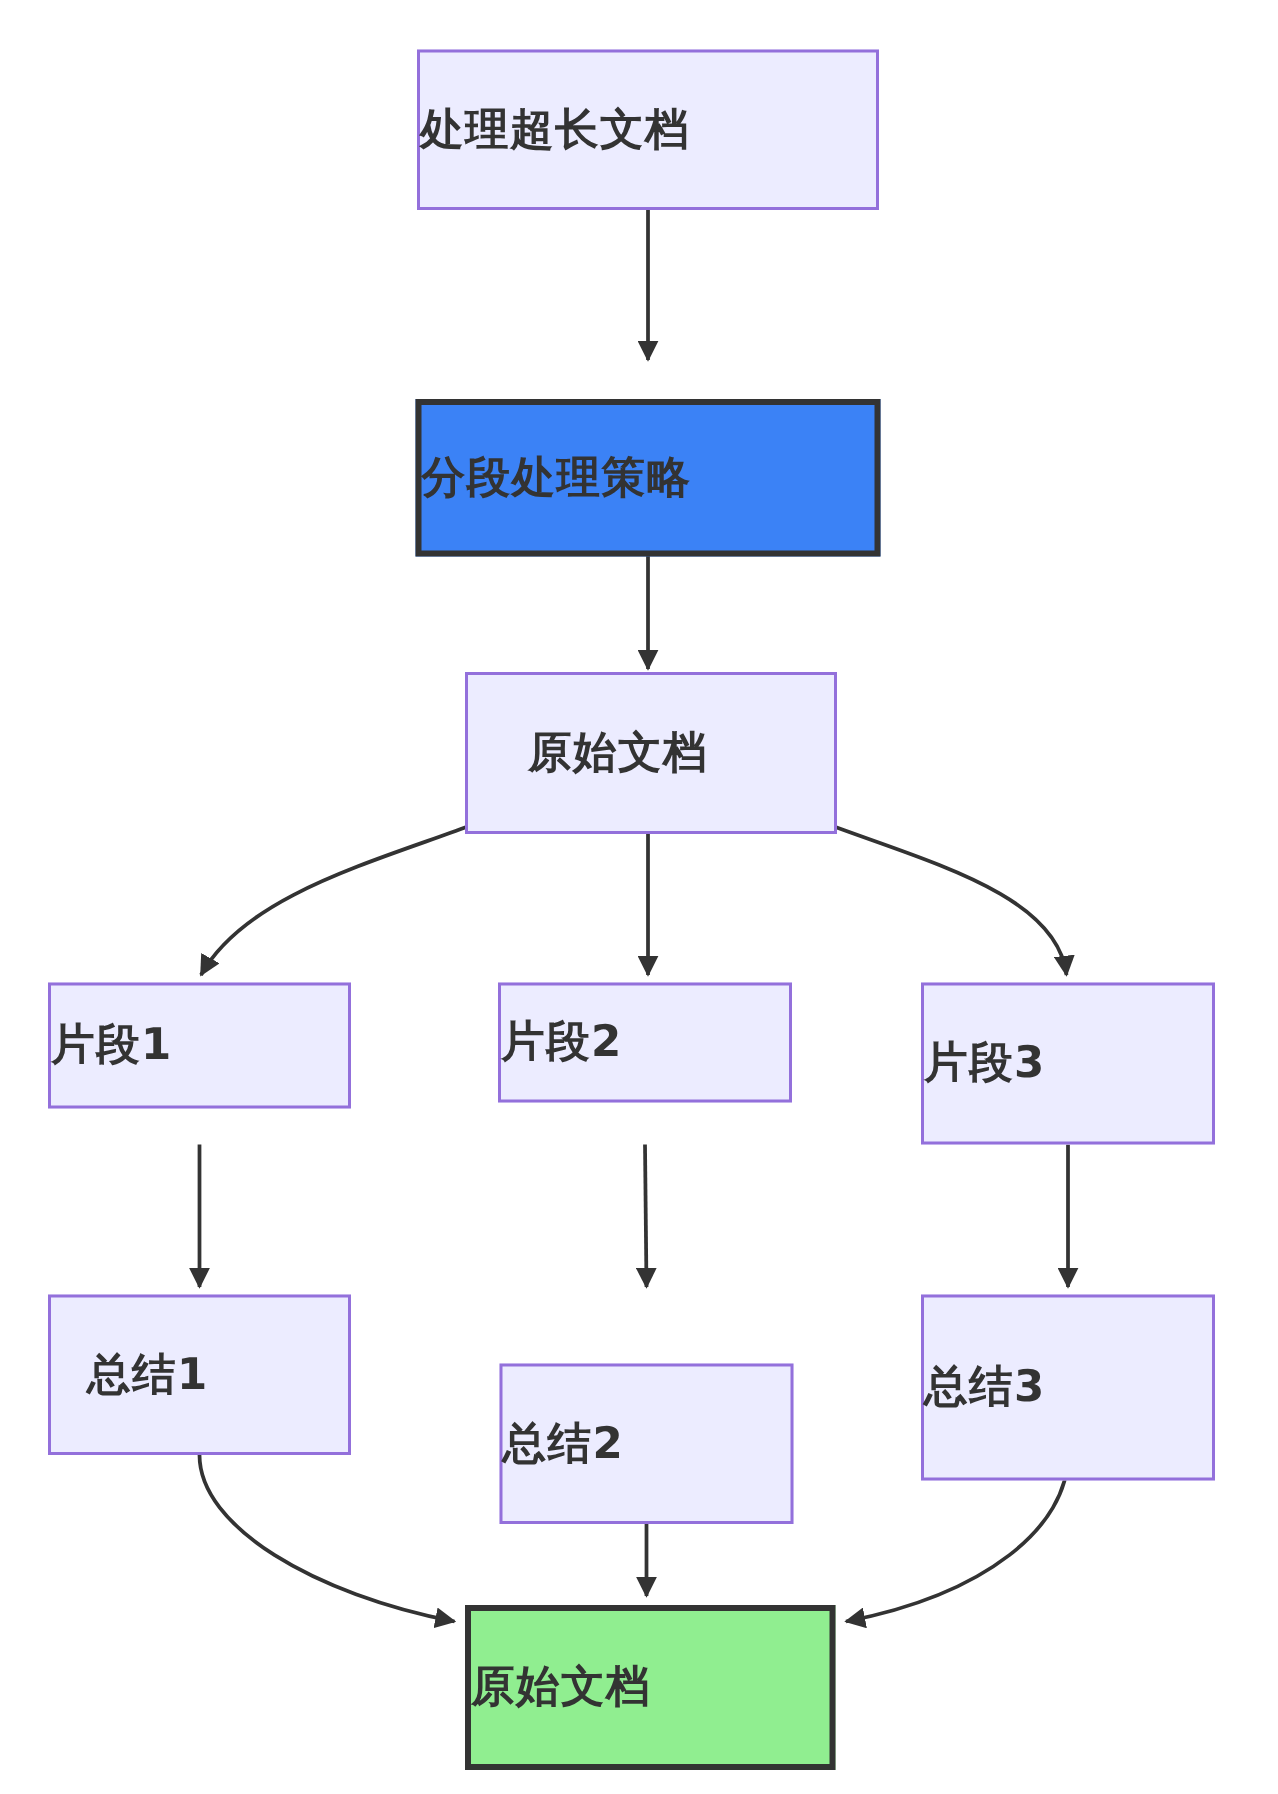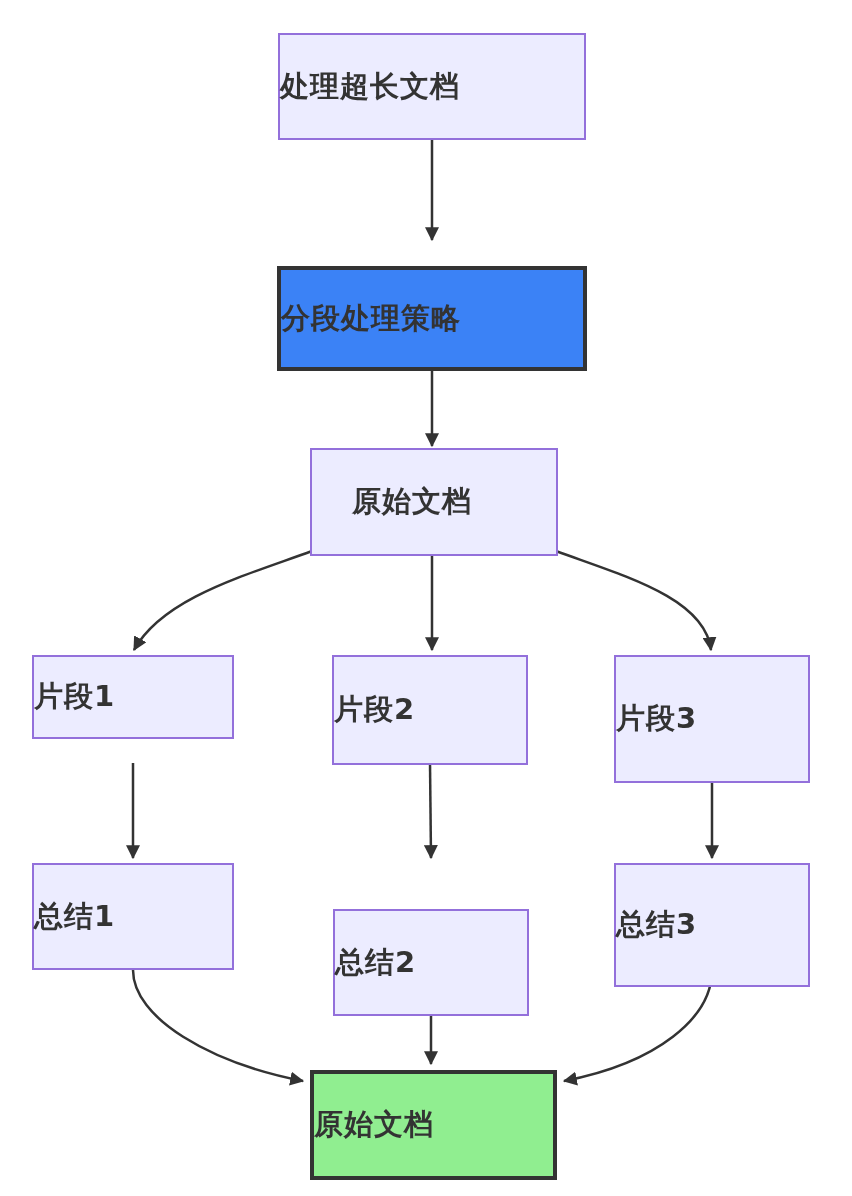--- a/index.html
+++ b/index.html
@@ -38,23 +38,23 @@
     margin-top: 24px;
   }
   .node.emphasis-green {
     background: #90ee90;
     border: 4px solid #333333;
   }
   #n-process   { left: 278px; top:   33px; width: 308px; height: 107px; }
   #n-strategy  { left: 277px; top:  242px; width: 310px; height: 105px; }
   #n-original  { left: 310px; top:  448px; width: 248px; height: 108px; padding-left: 40px; }
   #n-frag1     { left:  32px; top:  655px; width: 202px; height: 84px; }
-  #n-frag2     { left: 332px; top:  655px; width: 196px; height: 110px; }
-  #n-frag3     { left: 614px; top:  655px; width: 196px; height: 128px; }
-  #n-sum1      { left:  32px; top:  863px; width: 202px; height: 107px; }
+  #n-frag2     { left: 332px; top:  655px; width: 196px; height: 80px; }
+  #n-frag3     { left: 614px; top:  655px; width: 196px; height: 108px; }
+  #n-sum1      { left:  32px; top:  863px; width: 202px; height: 107px; padding-left: 24px; }
   #n-sum2      { left: 333px; top:  909px; width: 196px; height: 107px; }
   #n-sum3      { left: 614px; top:  863px; width: 196px; height: 124px; }
   #n-final     { left: 310px; top: 1070px; width: 247px; height: 110px; }
   .edge {
     fill: none;
     stroke: #333333;
     stroke-width: 2.5px;
   }
 </style>
 </head>

